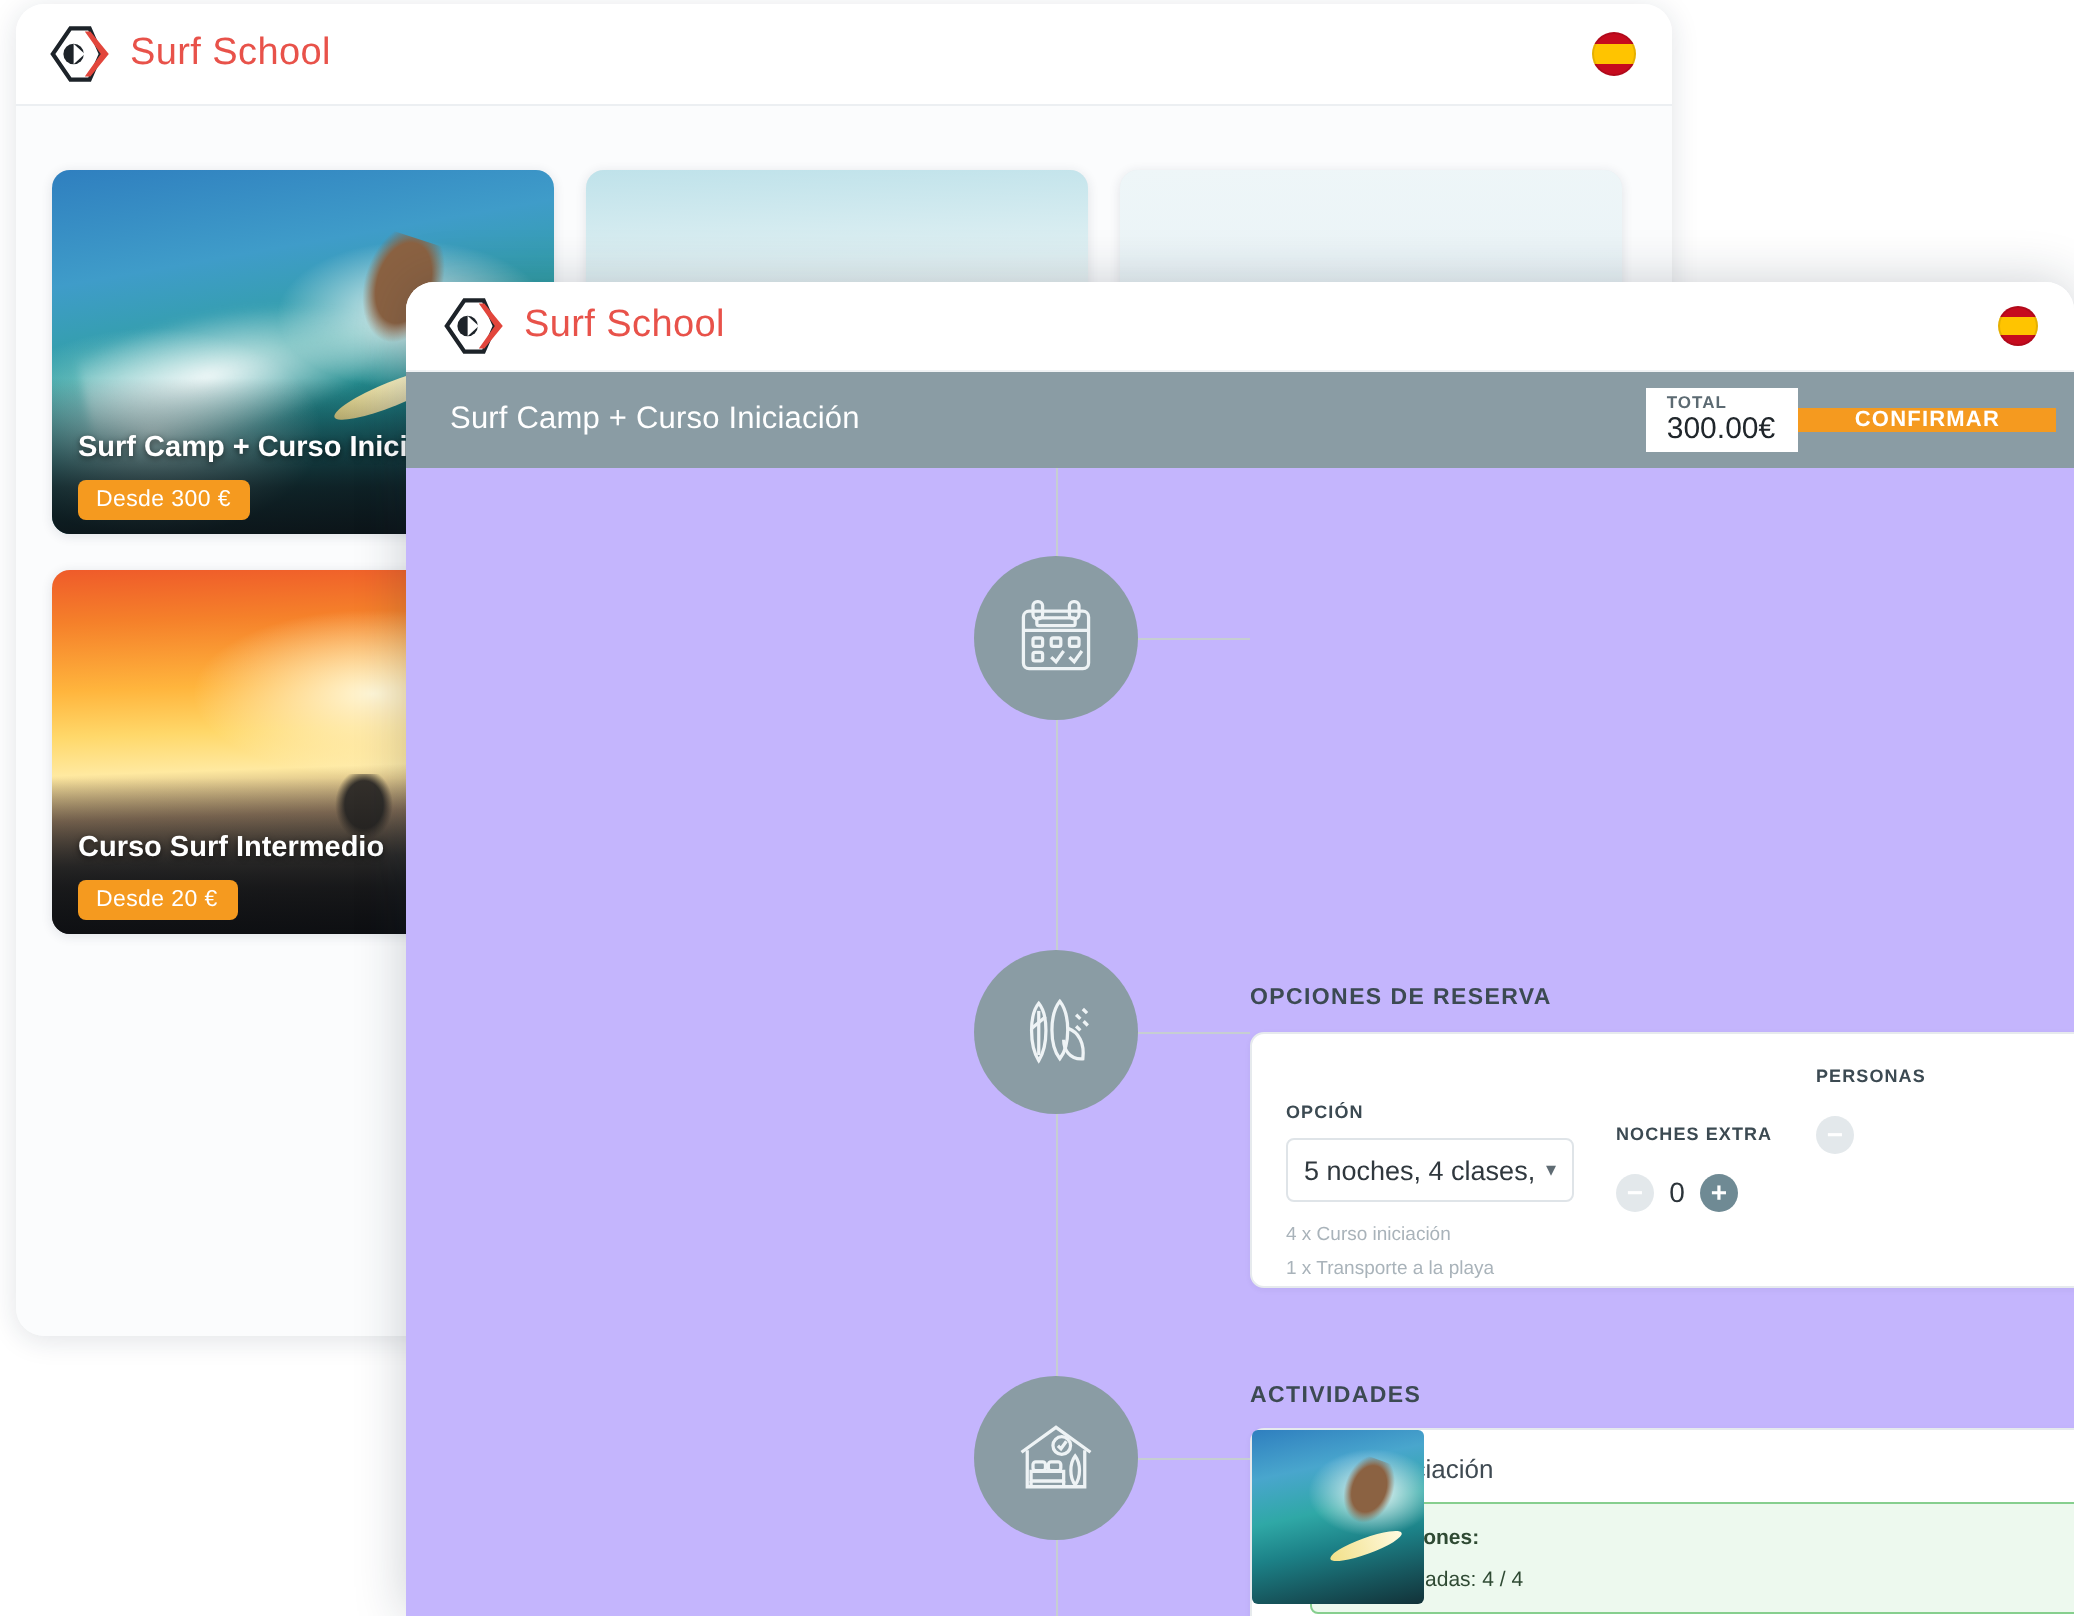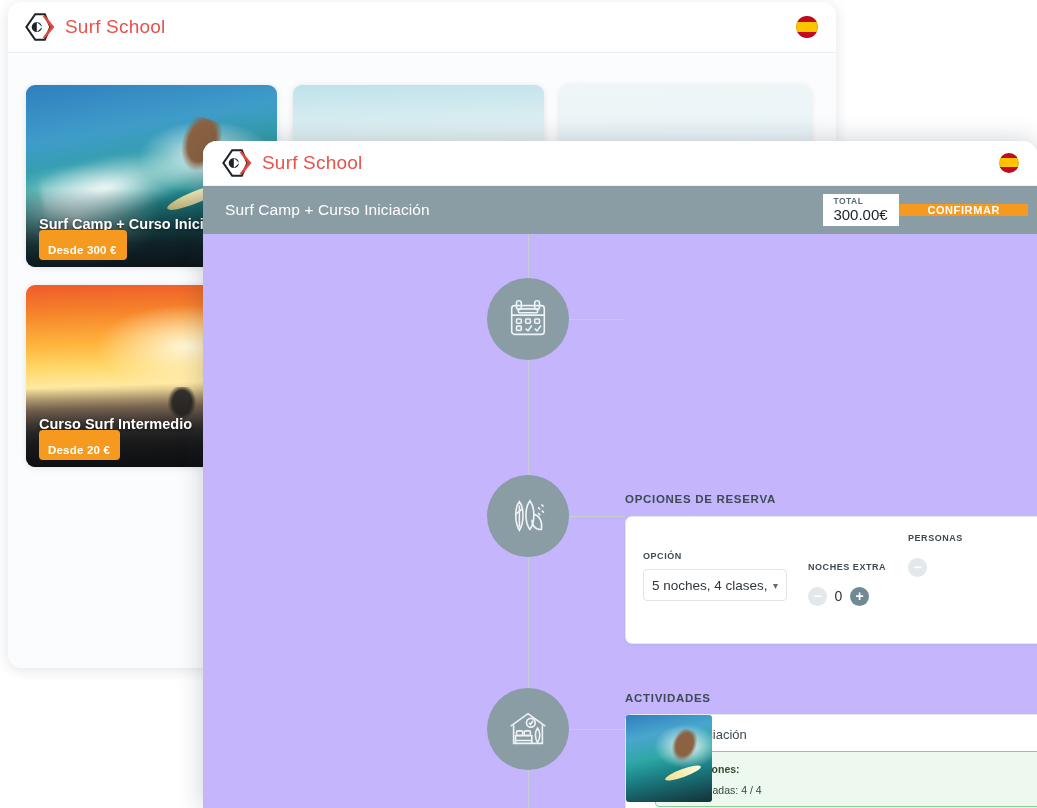--- a/index.html
+++ b/index.html
@@ -62,22 +62,22 @@
     background: linear-gradient(to bottom, rgba(10,12,16,0) 0%, rgba(10,12,16,.72) 70%, rgba(10,12,16,.85) 100%);
   }
   .cat-title {
     position: absolute; left: 13px; bottom: 35px;
     color: #fff; font-size: 14.5px; font-weight: bold;
     text-shadow: 0 1px 3px rgba(0,0,0,.6);
   }
   .cat-price {
     position: absolute; left: 13px; bottom: 7px;
     background: #f59a1f; color: #fff;
-    font-size: 11.5px; font-weight: bold;
-    padding: 14px 10px 4px 9px; border-radius: 4px;
+    font-size: 11.5px; font-weight: normal;
+    padding: 4px 10px 4px 9px; border-radius: 4px;
     letter-spacing: .2px;
   }
 
   
   .ph-wave {
     background:
       radial-gradient(ellipse 110px 60px at 72% 40%, rgba(255,255,255,.95), rgba(255,255,255,0) 62%),
       radial-gradient(ellipse 130px 80px at 20% 72%, #bfe7e6, rgba(191,231,230,0) 65%),
       linear-gradient(170deg,#2f7fbf 0%, #3f9cc9 26%, #2fa0a0 48%, #1d7f84 66%, #1a5a60 82%, #15373d 100%);
   }
@@ -410,20 +410,24 @@
 
         <div class="panel opts-panel">
           <div class="opts-inner">
 
             <div class="fld" style="width:165px;margin-top:18px;">
               <div class="fld-label">OPCIÓN</div>
               <div class="sel">
                 <span class="v">5 noches, 4 clases, un extra</span>
                 <span class="caret">▾</span>
               </div>
+              <div class="sublist">
+                <div class="subitem">4 x Curso iniciación</div>
+                <div class="subitem">1 x Transporte a la playa</div>
+              </div>
             </div>
 
 
             <div class="fld" style="width:100px;margin-top:29px;">
               <div class="fld-label">NOCHES EXTRA</div>
               <div class="stepper">
                 <span class="st-btn st-minus">−</span>
                 <span class="st-val">0</span>
                 <span class="st-btn st-plus">+</span>
               </div>

